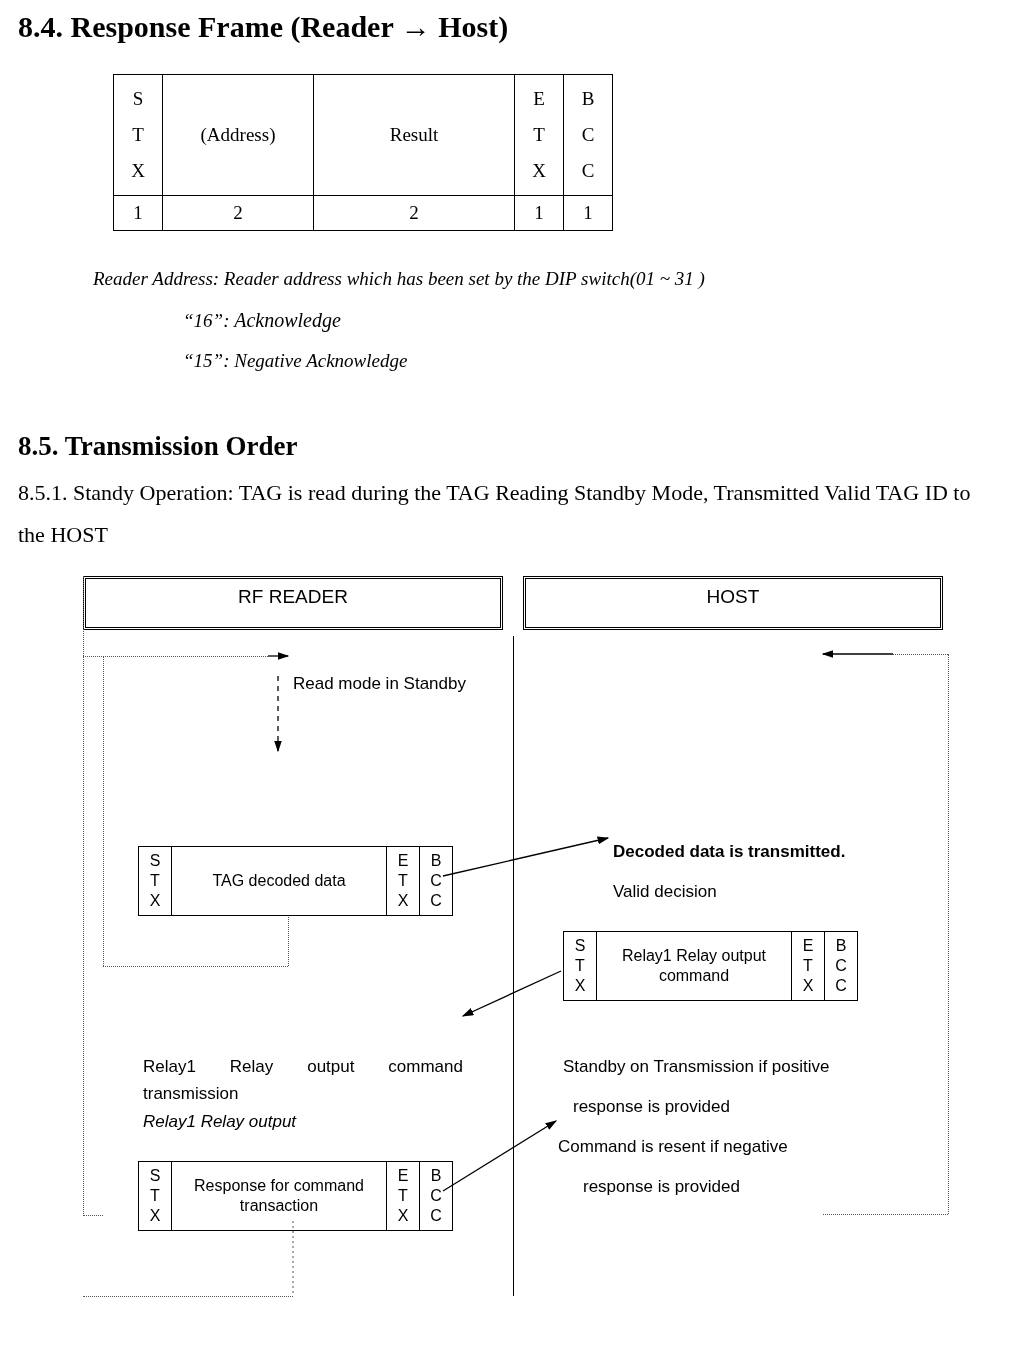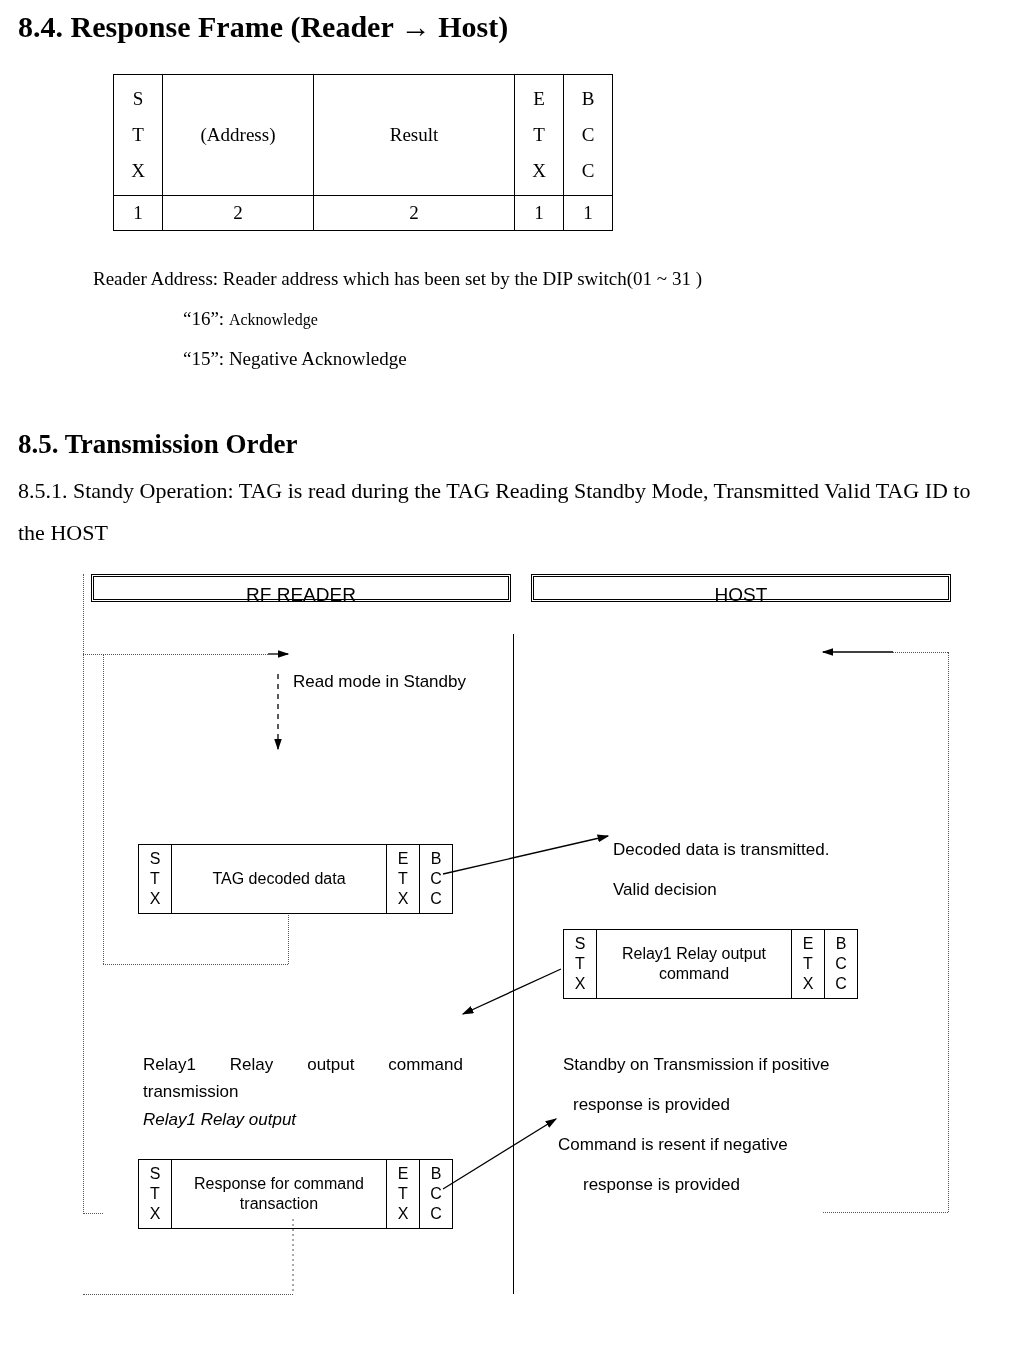--- a/index.html
+++ b/index.html
@@ -22,47 +22,46 @@
     text-align: center;
     vertical-align: middle;
     font-size: 19px;
     padding: 6px 0;
   }
   .w-narrow { width: 48px; }
   .w-addr   { width: 150px; }
   .w-result { width: 200px; }
   .stack { line-height: 1.9; }
 
-  .desc { margin: 28px 0 0 75px; font-size: 19px; line-height: 2.1; }
+  .desc { margin: 28px 0 0 75px; font-size: 19px; line-height: 2.1; font-style: italic; }
   .indent1 { margin-left: 90px; }
-  .ack { font-size: 16px; }
+  .ack { font-size: 20px; }
 
   h2.sec2 { font-size: 27px; font-weight: bold; margin: 50px 0 10px 0; }
   .subhead { font-size: 22px; margin: 10px 0 20px 0; line-height: 1.9; }
 
   
   .diagram {
     position: relative;
     width: 900px;
     height: 740px;
     margin-left: 65px;
     font-family: Arial, Helvetica, sans-serif;
     color: #000;
   }
 
   .header-box {
     position: absolute;
     top: 0;
-    height: 28px;
+    height: 54px;
     box-sizing: border-box;
     border: 3px double #000;
     text-align: center;
     font-size: 19px;
     line-height: 36px;
-    margin-left: 8px;
   }
   .hb-left  { left: 0;   width: 420px; }
   .hb-right { left: 440px; width: 420px; }
 
   .divider {
     position: absolute;
     top: 60px;
     left: 430px;
     width: 0;
     height: 660px;
@@ -151,21 +150,21 @@
   <div class="dash" style="left:205px; top:330px; width:0; height:60px; border:none; border-left:1px dotted #555;"></div>
   <div class="dash" style="left:20px; top:390px; width:185px; height:0; border:none; border-top:1px dotted #555;"></div>
   <div class="dash" style="left:20px; top:80px; width:0; height:310px; border:none; border-left:1px dotted #555;"></div>
 
   <div class="dash" style="left:810px; top:78px; width:55px; height:0; border:none; border-top:1px dotted #555;"></div>
   <div class="dash" style="left:865px; top:78px; width:0; height:560px; border:none; border-left:1px dotted #555;"></div>
   <div class="dash" style="left:740px; top:638px; width:125px; height:0; border:none; border-top:1px dotted #555;"></div>
 
   <div class="txt" style="left:210px; top:72px;">Read mode in Standby</div>
 
-  <div class="txt" style="left:530px; top:240px;">Decoded data is transmitted.</div>
+  <div class="txt" style="left:530px; top:240px;font-weight:bold;">Decoded data is transmitted.</div>
   <div class="txt" style="left:530px; top:280px;">Valid decision</div>
 
   <div class="txt" style="left:60px; top:455px; width:320px; text-align:justify;">Relay1 Relay output command transmission</div>
   <div class="txt" style="left:60px; top:510px;font-style:italic;">Relay1   Relay output</div>
 
   <div class="txt" style="left:480px; top:455px;">Standby on Transmission if positive</div>
   <div class="txt" style="left:490px; top:495px;">response is provided</div>
   <div class="txt" style="left:475px; top:535px; width:320px; text-align:justify;">Command is resent if negative</div>
   <div class="txt" style="left:500px; top:575px;">response is provided</div>
 

